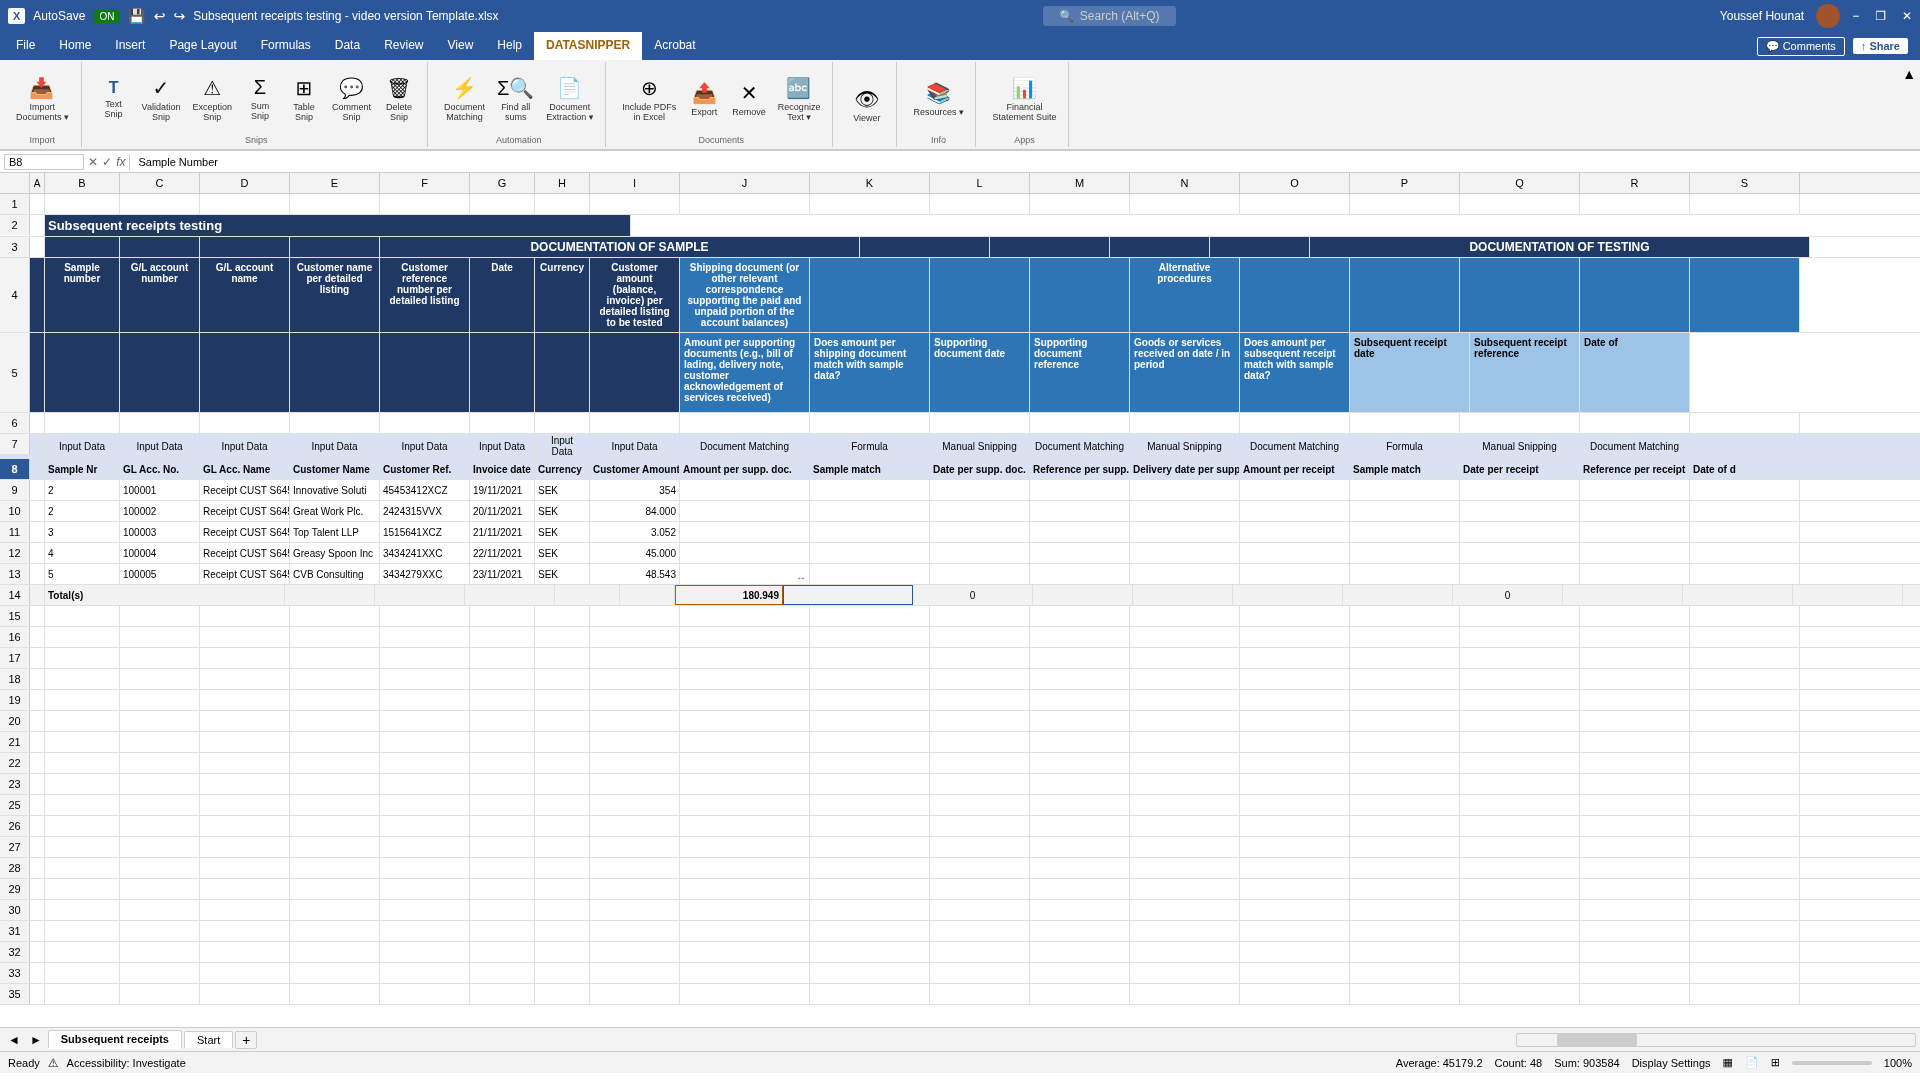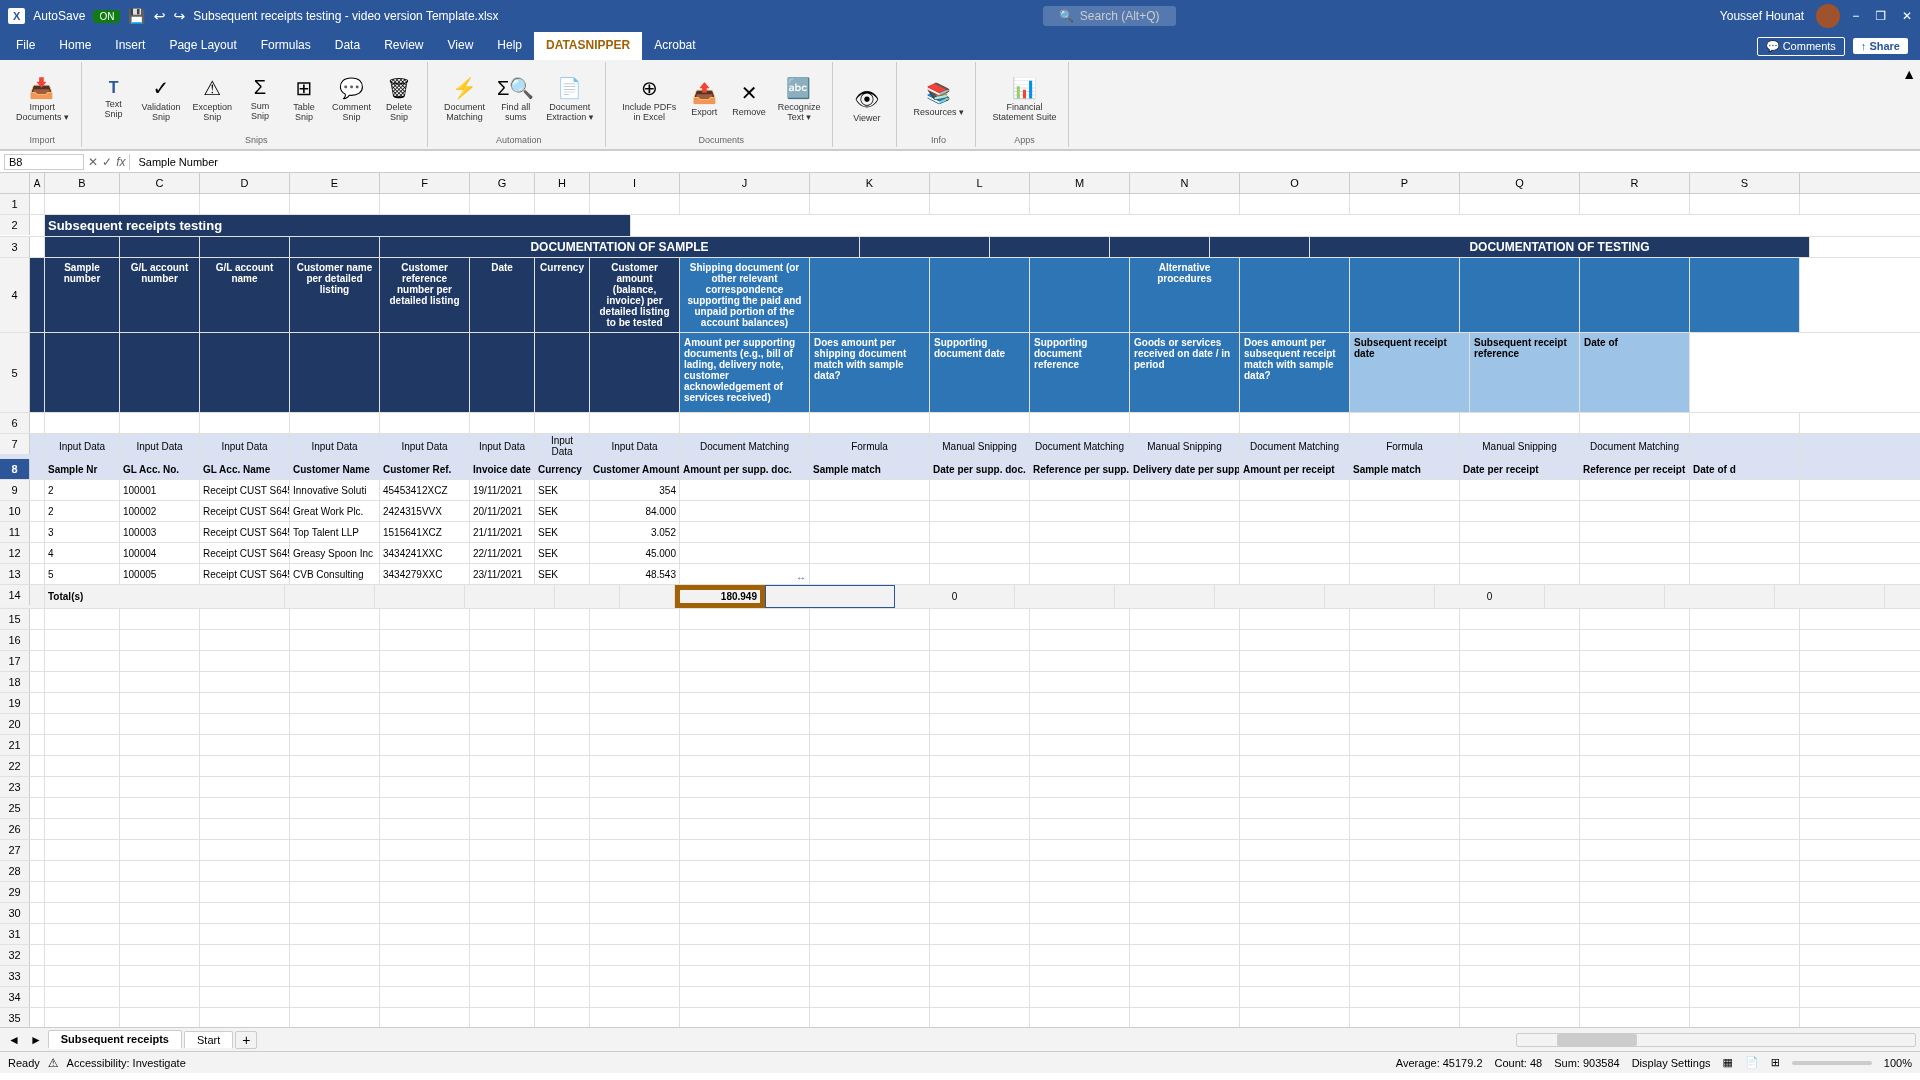--- a/index.html
+++ b/index.html
@@ -716,21 +716,21 @@
 
       <div class="grid-row" style="min-height:20px;background:#f2f2f2;">
         <div class="row-header-cell">14</div>
         <div class="cell" style="width:15px;min-width:15px;"></div>
         <div class="cell cell-bold" style="width:240px;font-size:10px;">Total(s)</div>
         <div class="cell" style="width:90px;"></div>
         <div class="cell" style="width:90px;"></div>
         <div class="cell" style="width:90px;"></div>
         <div class="cell" style="width:65px;"></div>
         <div class="cell" style="width:55px;"></div>
-        <div class="cell cell-right cell-bold" style="width:90px;font-size:10px;border:5px solid #a16207;">180.949</div>
+        <div class="cell cell-right cell-bold" style="width:108px;font-size:10px;border:1px solid #a16207;">180.949</div>
         <div class="cell" style="width:130px;border:1px solid #2b579a;"></div>
         <div class="cell cell-center" style="width:120px;font-size:10px;">0</div>
         <div class="cell" style="width:100px;"></div>
         <div class="cell" style="width:100px;"></div>
         <div class="cell" style="width:110px;"></div>
         <div class="cell" style="width:110px;"></div>
         <div class="cell cell-center" style="width:110px;font-size:10px;">0</div>
         <div class="cell" style="width:120px;"></div>
         <div class="cell" style="width:110px;"></div>
         <div class="cell" style="width:110px;"></div>
@@ -1106,42 +1106,20 @@
       <div class="cell" style="width:100px;"></div>
       <div class="cell" style="width:110px;"></div>
       <div class="cell" style="width:110px;"></div>
       <div class="cell" style="width:110px;"></div>
       <div class="cell" style="width:120px;"></div>
       <div class="cell" style="width:110px;"></div>
       <div class="cell" style="width:110px;"></div>
           </div>
           <div class="grid-row" style="min-height: 20px;">
             <div class="row-header-cell">33</div>
-      <div class="cell" style="width:15px;min-width:15px;"></div>
-      <div class="cell" style="width:75px;"></div>
-      <div class="cell" style="width:80px;"></div>
-      <div class="cell" style="width:90px;"></div>
-      <div class="cell" style="width:90px;"></div>
-      <div class="cell" style="width:90px;"></div>
-      <div class="cell" style="width:65px;"></div>
-      <div class="cell" style="width:55px;"></div>
-      <div class="cell" style="width:90px;"></div>
-      <div class="cell" style="width:130px;"></div>
-      <div class="cell" style="width:120px;"></div>
-      <div class="cell" style="width:100px;"></div>
-      <div class="cell" style="width:100px;"></div>
-      <div class="cell" style="width:110px;"></div>
-      <div class="cell" style="width:110px;"></div>
-      <div class="cell" style="width:110px;"></div>
-      <div class="cell" style="width:120px;"></div>
-      <div class="cell" style="width:110px;"></div>
-      <div class="cell" style="width:110px;"></div>
-          </div>
-          <div class="grid-row" style="min-height: 20px;">
-            <div class="row-header-cell">34</div>
       <div class="cell" style="width:15px;min-width:15px;"></div>
       <div class="cell" style="width:75px;"></div>
       <div class="cell" style="width:80px;"></div>
       <div class="cell" style="width:90px;"></div>
       <div class="cell" style="width:90px;"></div>
       <div class="cell" style="width:90px;"></div>
       <div class="cell" style="width:65px;"></div>
       <div class="cell" style="width:55px;"></div>
       <div class="cell" style="width:90px;"></div>
       <div class="cell" style="width:130px;"></div>

